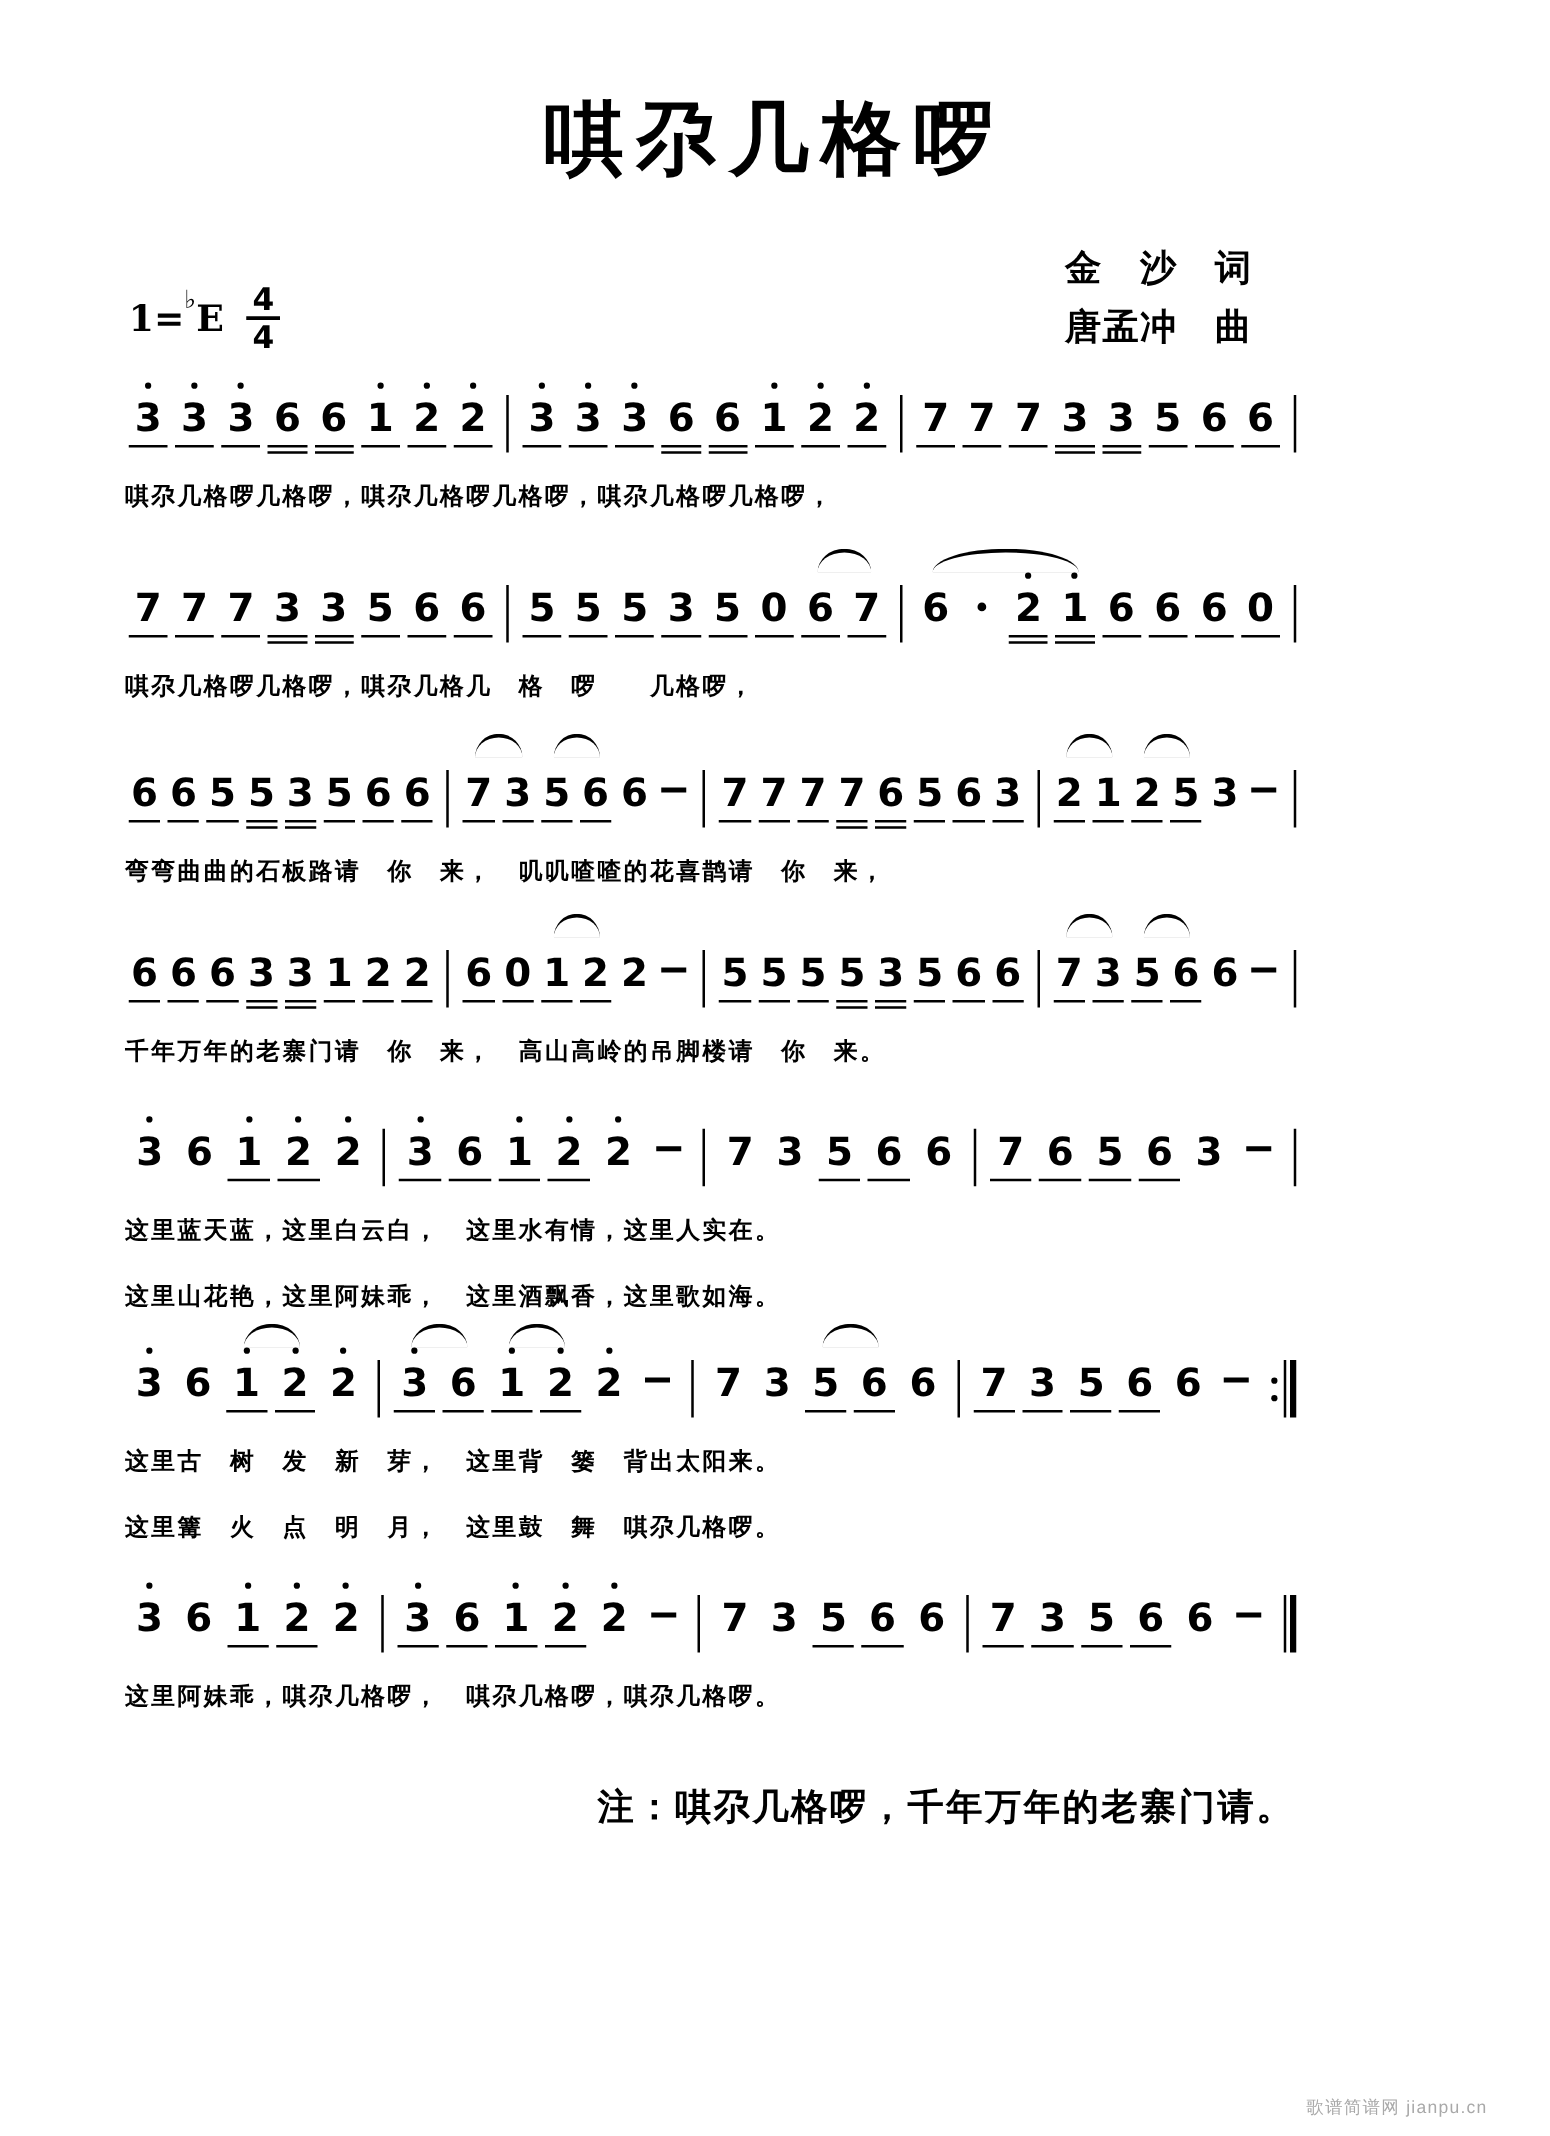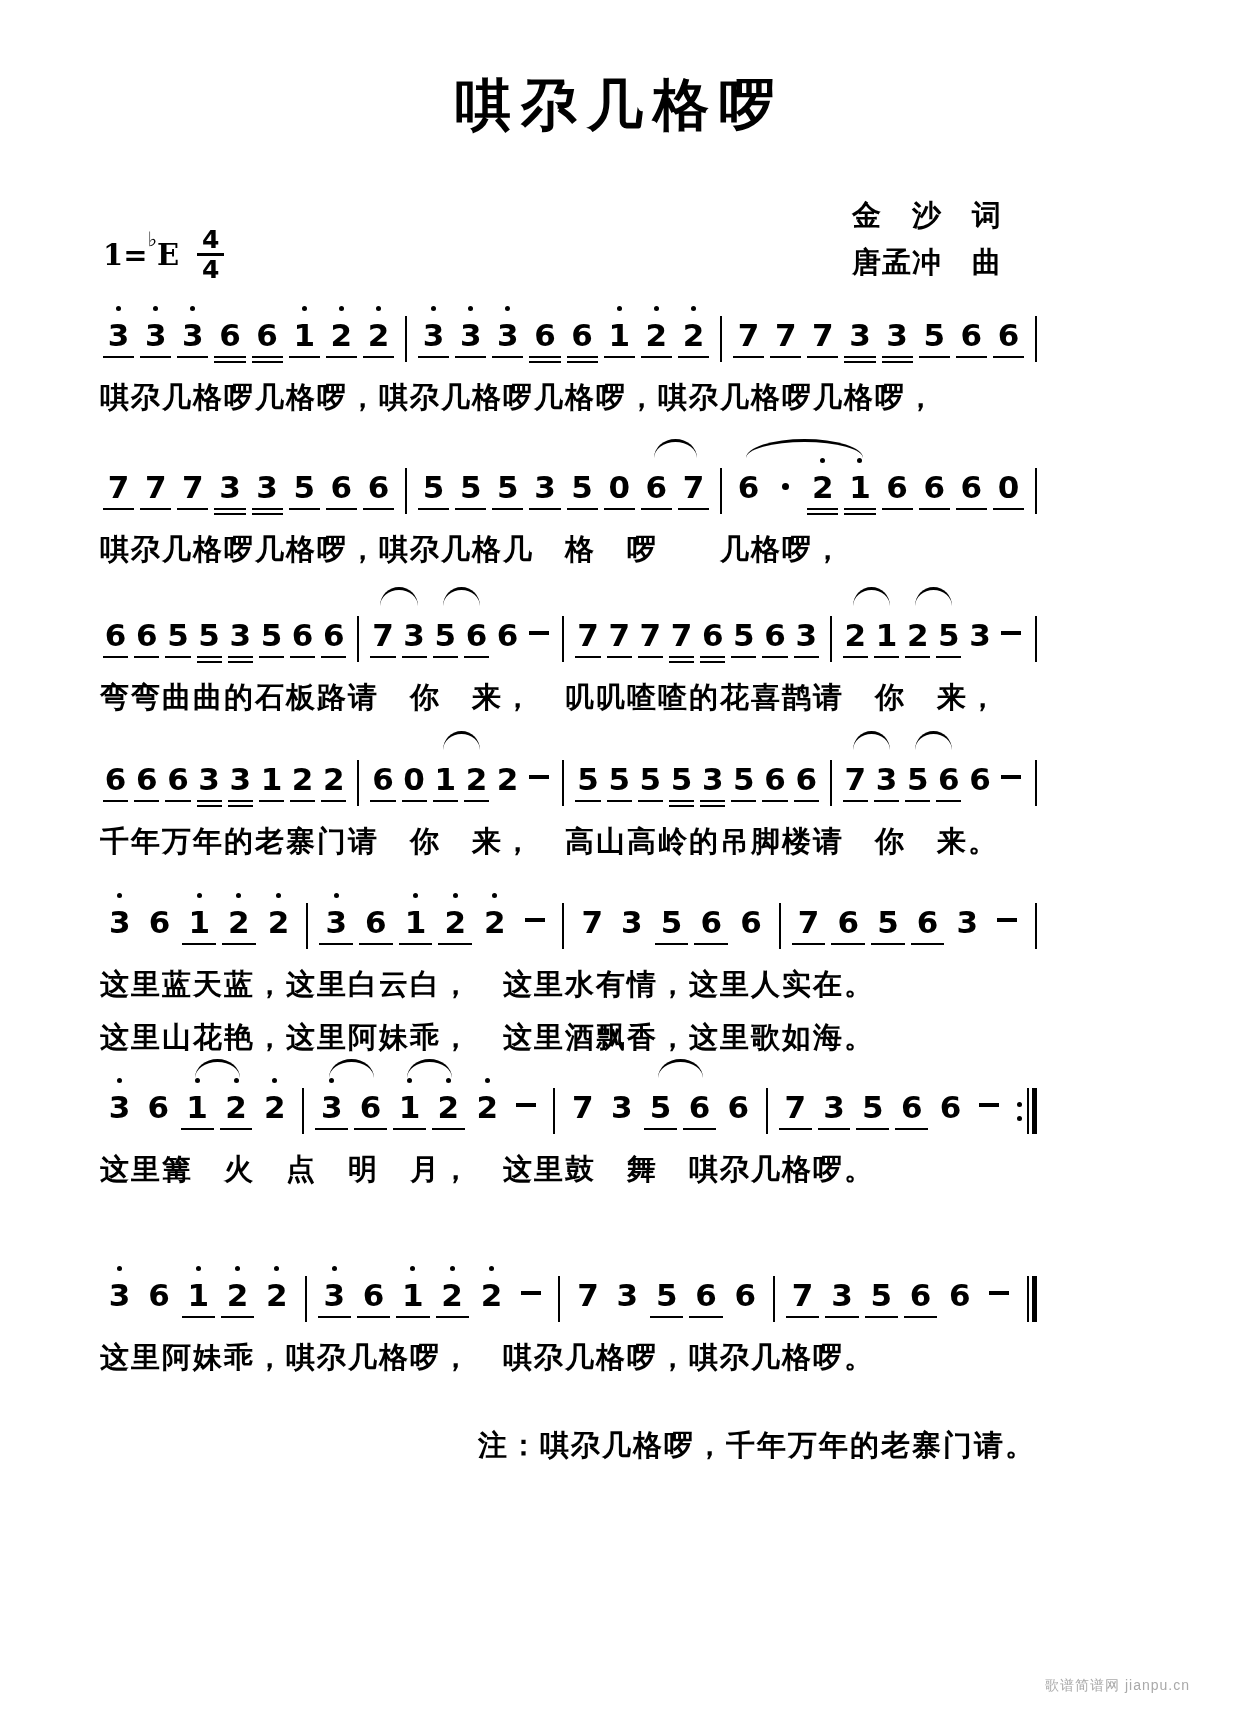--- a/index.html
+++ b/index.html
@@ -1,20 +1,20 @@
 <!DOCTYPE html>
 <html><head>
 <meta charset="utf-8">
 <style>
   html,body{margin:0;padding:0;background:#e8e8e8;}
   .page{position:relative;width:1240px;height:1709px;background:#ffffff;overflow:hidden;
         font-family:"Liberation Sans",sans-serif;color:#000;}
 
   .title{position:absolute;top:68px;left:0;width:100%;text-align:center;
-         font-weight:900;font-size:56px;letter-spacing:10px;}
+         font-weight:900;font-size:64px;letter-spacing:10px;}
   .subtitle{position:absolute;top:178px;left:0;width:100%;text-align:center;
             font-weight:700;font-size:26px;letter-spacing:12px;}
   .credits{position:absolute;top:192px;left:852px;font-weight:700;font-size:29px;
            line-height:47px;letter-spacing:1px;white-space:nowrap;}
 
   .keysig{position:absolute;top:226px;left:103px;display:flex;align-items:center;gap:18px;
           font-family:"DejaVu Serif",serif;font-weight:700;font-size:29px;}
   .keysig sup{font-size:20px;line-height:0;position:relative;top:-8px;}
   .meter{display:inline-flex;flex-direction:column;align-items:center;
          font-family:"DejaVu Sans",sans-serif;font-size:25px;line-height:27px;font-weight:700;}
@@ -35,21 +35,21 @@
 
   .barwrap{display:flex;align-items:flex-start;padding-top:32px;margin:0 8px;gap:3px;}
   .bl{width:2px;height:46px;background:#000;}
   .bl.thick{width:5px;}
   .rdots{display:flex;flex-direction:column;gap:9px;justify-content:center;height:46px;margin-right:2px;}
   .rdots i{width:5px;height:5px;border-radius:50%;background:#000;display:block;}
 
   .arc{position:absolute;top:3px;height:16px;border-top:3px solid #000;
        border-radius:50% 50% 0 0 / 100% 100% 0 0;}
 
-  .lyrics{margin-top:2px;height:51px;line-height:51px;font-weight:600;font-size:29px;
+  .lyrics{margin-top:2px;height:51px;line-height:51px;font-weight:600;font-size:19px;
           letter-spacing:2px;white-space:nowrap;}
 
   .footnote{position:absolute;left:478px;top:1426px;font-weight:700;font-size:29px;letter-spacing:2px;}
   .watermark{position:absolute;right:50px;bottom:14px;font-size:14px;color:#a9a9a9;letter-spacing:1px;}
 </style>
 </head>
 <body>
 
 <div class="page">
   <div class="title">唭尕几格啰</div>
@@ -1168,20 +1168,21 @@
               <i></i>
             </div>
             <div class="bl"></div>
             <div class="bl thick"></div>
           </div>
           <div class="arc" style="left: 94.5px; width: 45px;"></div>
           <div class="arc" style="left: 228.5px; width: 45px;"></div>
           <div class="arc" style="left: 306.5px; width: 45px;"></div>
           <div class="arc" style="left: 557.5px; width: 45px;"></div>
         </div>
+        <div class="lyrics">这里古　树　发　新　芽，　这里背　篓　背出太阳来。</div>
         <div class="lyrics">这里篝　火　点　明　月，　这里鼓　舞　唭尕几格啰。</div>
       </div>
       <div class="system" style="top: 1244px;">
         <div class="noterow">
           <div class="cell" style="width: 39.3182px;">
             <div class="odot on"></div>
             <div class="num">3</div>
             <div class="uls"></div>
           </div>
           <div class="cell" style="width: 39.3182px;">

